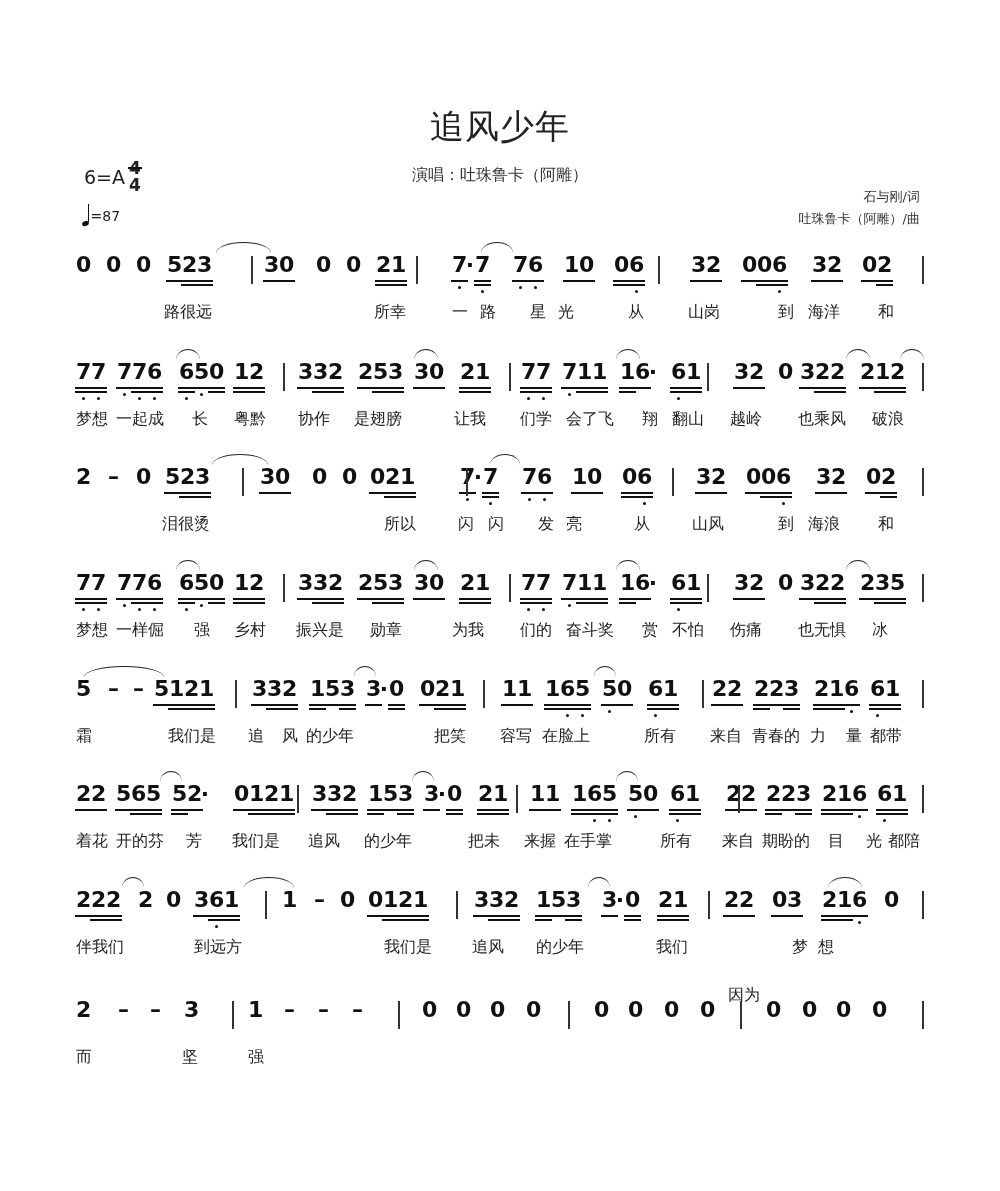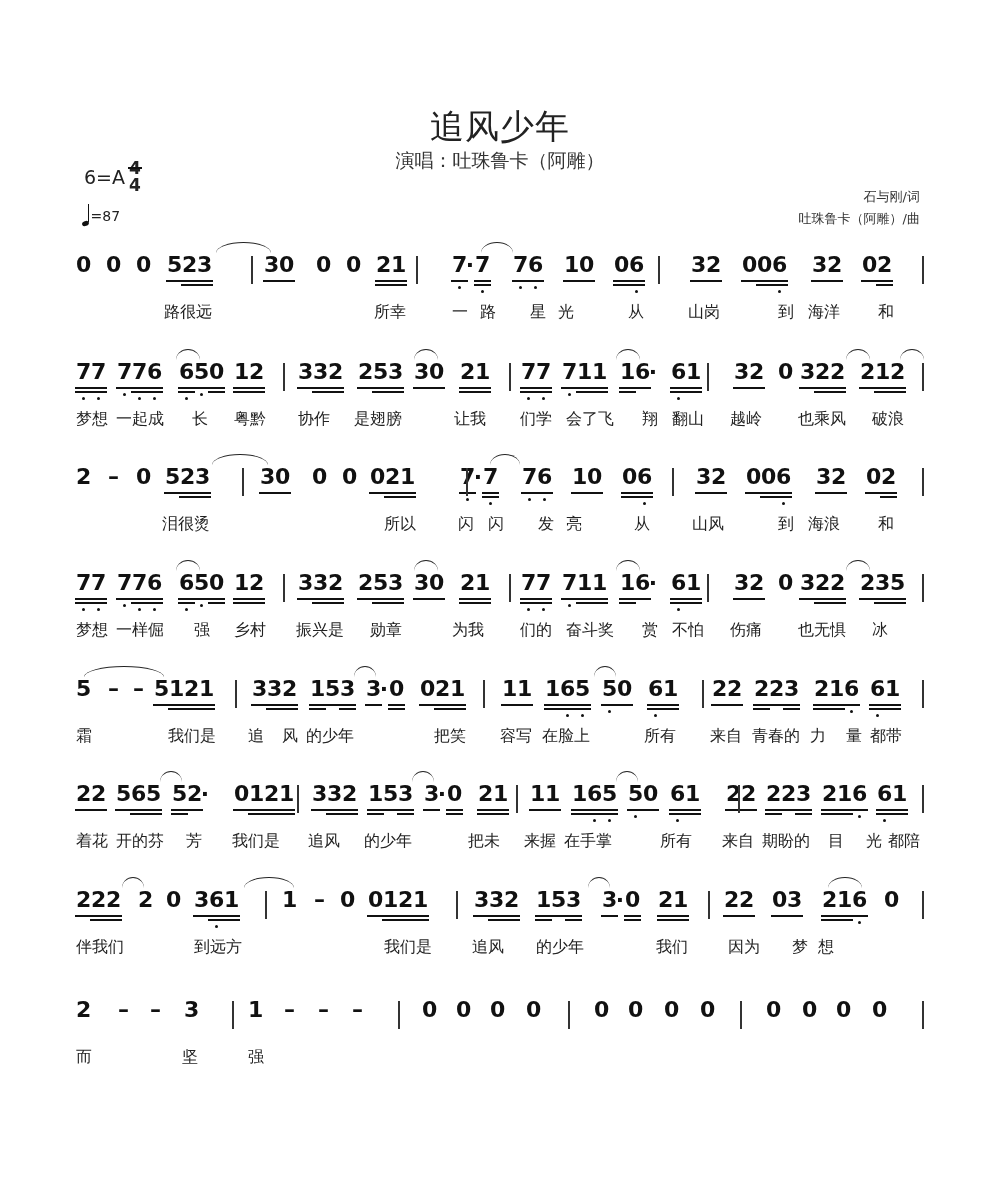--- a/index.html
+++ b/index.html
@@ -1,21 +1,21 @@
 <!DOCTYPE html>
 <html><head>
 <meta charset="utf-8">
 <style>
   html, body { margin: 0; padding: 0; background: #ffffff; }
   body { width: 1000px; height: 1191px; position: relative; overflow: hidden;
          font-family: "DejaVu Sans", "Liberation Sans", sans-serif; color: #111; }
   .title { position: absolute; top: 104px; left: 0; width: 1000px; text-align: center;
            font-size: 34px; color: #222; letter-spacing: 1px; }
-  .singer { position: absolute; top: 148px; left: 0; width: 1000px; text-align: center;
-            font-size: 19px; color: #333; }
+  .singer { position: absolute; top: 165px; left: 0; width: 1000px; text-align: center;
+            font-size: 16px; color: #333; }
   .key { position: absolute; top: 160px; left: 84px; font-size: 19px; color: #222; display: flex; align-items: center; }
   .timesig { display: inline-flex; flex-direction: column; align-items: center; margin-left: 4px;
              font-weight: bold; font-size: 17px; line-height: 17px; }
   .timesig .bar { width: 14px; height: 2px; background: #111; margin: 1px 0; }
   .tempo { position: absolute; top: 206px; left: 82px; font-size: 14px; color: #222; display: flex; align-items: flex-end; }
   .tempo .note-head { width: 7px; height: 5px; background: #111; border-radius: 50%; transform: rotate(-20deg); position: relative; top: 2px; }
   .tempo .stem { width: 1.5px; height: 18px; background: #111; position: relative; left: -1.5px; top: -2px; }
   .credit { position: absolute; right: 80px; font-size: 13px; color: #333; text-align: right; }
   .lyricist { top: 188px; }
   .composer { top: 210px; }
@@ -696,21 +696,21 @@
         <div class="arc" style="left: 512px; width: 22px; top: -8px;"></div>
         <div class="arc" style="left: 752px; width: 34px; top: -8px;"></div>
       </div>
       <div class="lyrics-line">
         <span class="lyr" style="left: 0px;">伴我们</span>
         <span class="lyr" style="left: 118px;">到远方</span>
         <span class="lyr" style="left: 308px;">我们是</span>
         <span class="lyr" style="left: 396px;">追风</span>
         <span class="lyr" style="left: 460px;">的少年</span>
         <span class="lyr" style="left: 580px;">我们</span>
-        <span class="lyr" style="left: 652px;">因为</span>
+        <span class="lyr" style="left: 652px; margin-top: 48px;">因为</span>
         <span class="lyr" style="left: 716px;">梦</span>
         <span class="lyr" style="left: 742px;">想</span>
       </div>
     </div>
     <div class="row" style="top: 995px;">
       <div class="notes-line">
         <div class="grp" style="left: 0px;">
           <span class="n">2</span>
         </div>
         <div class="grp" style="left: 40px;">

